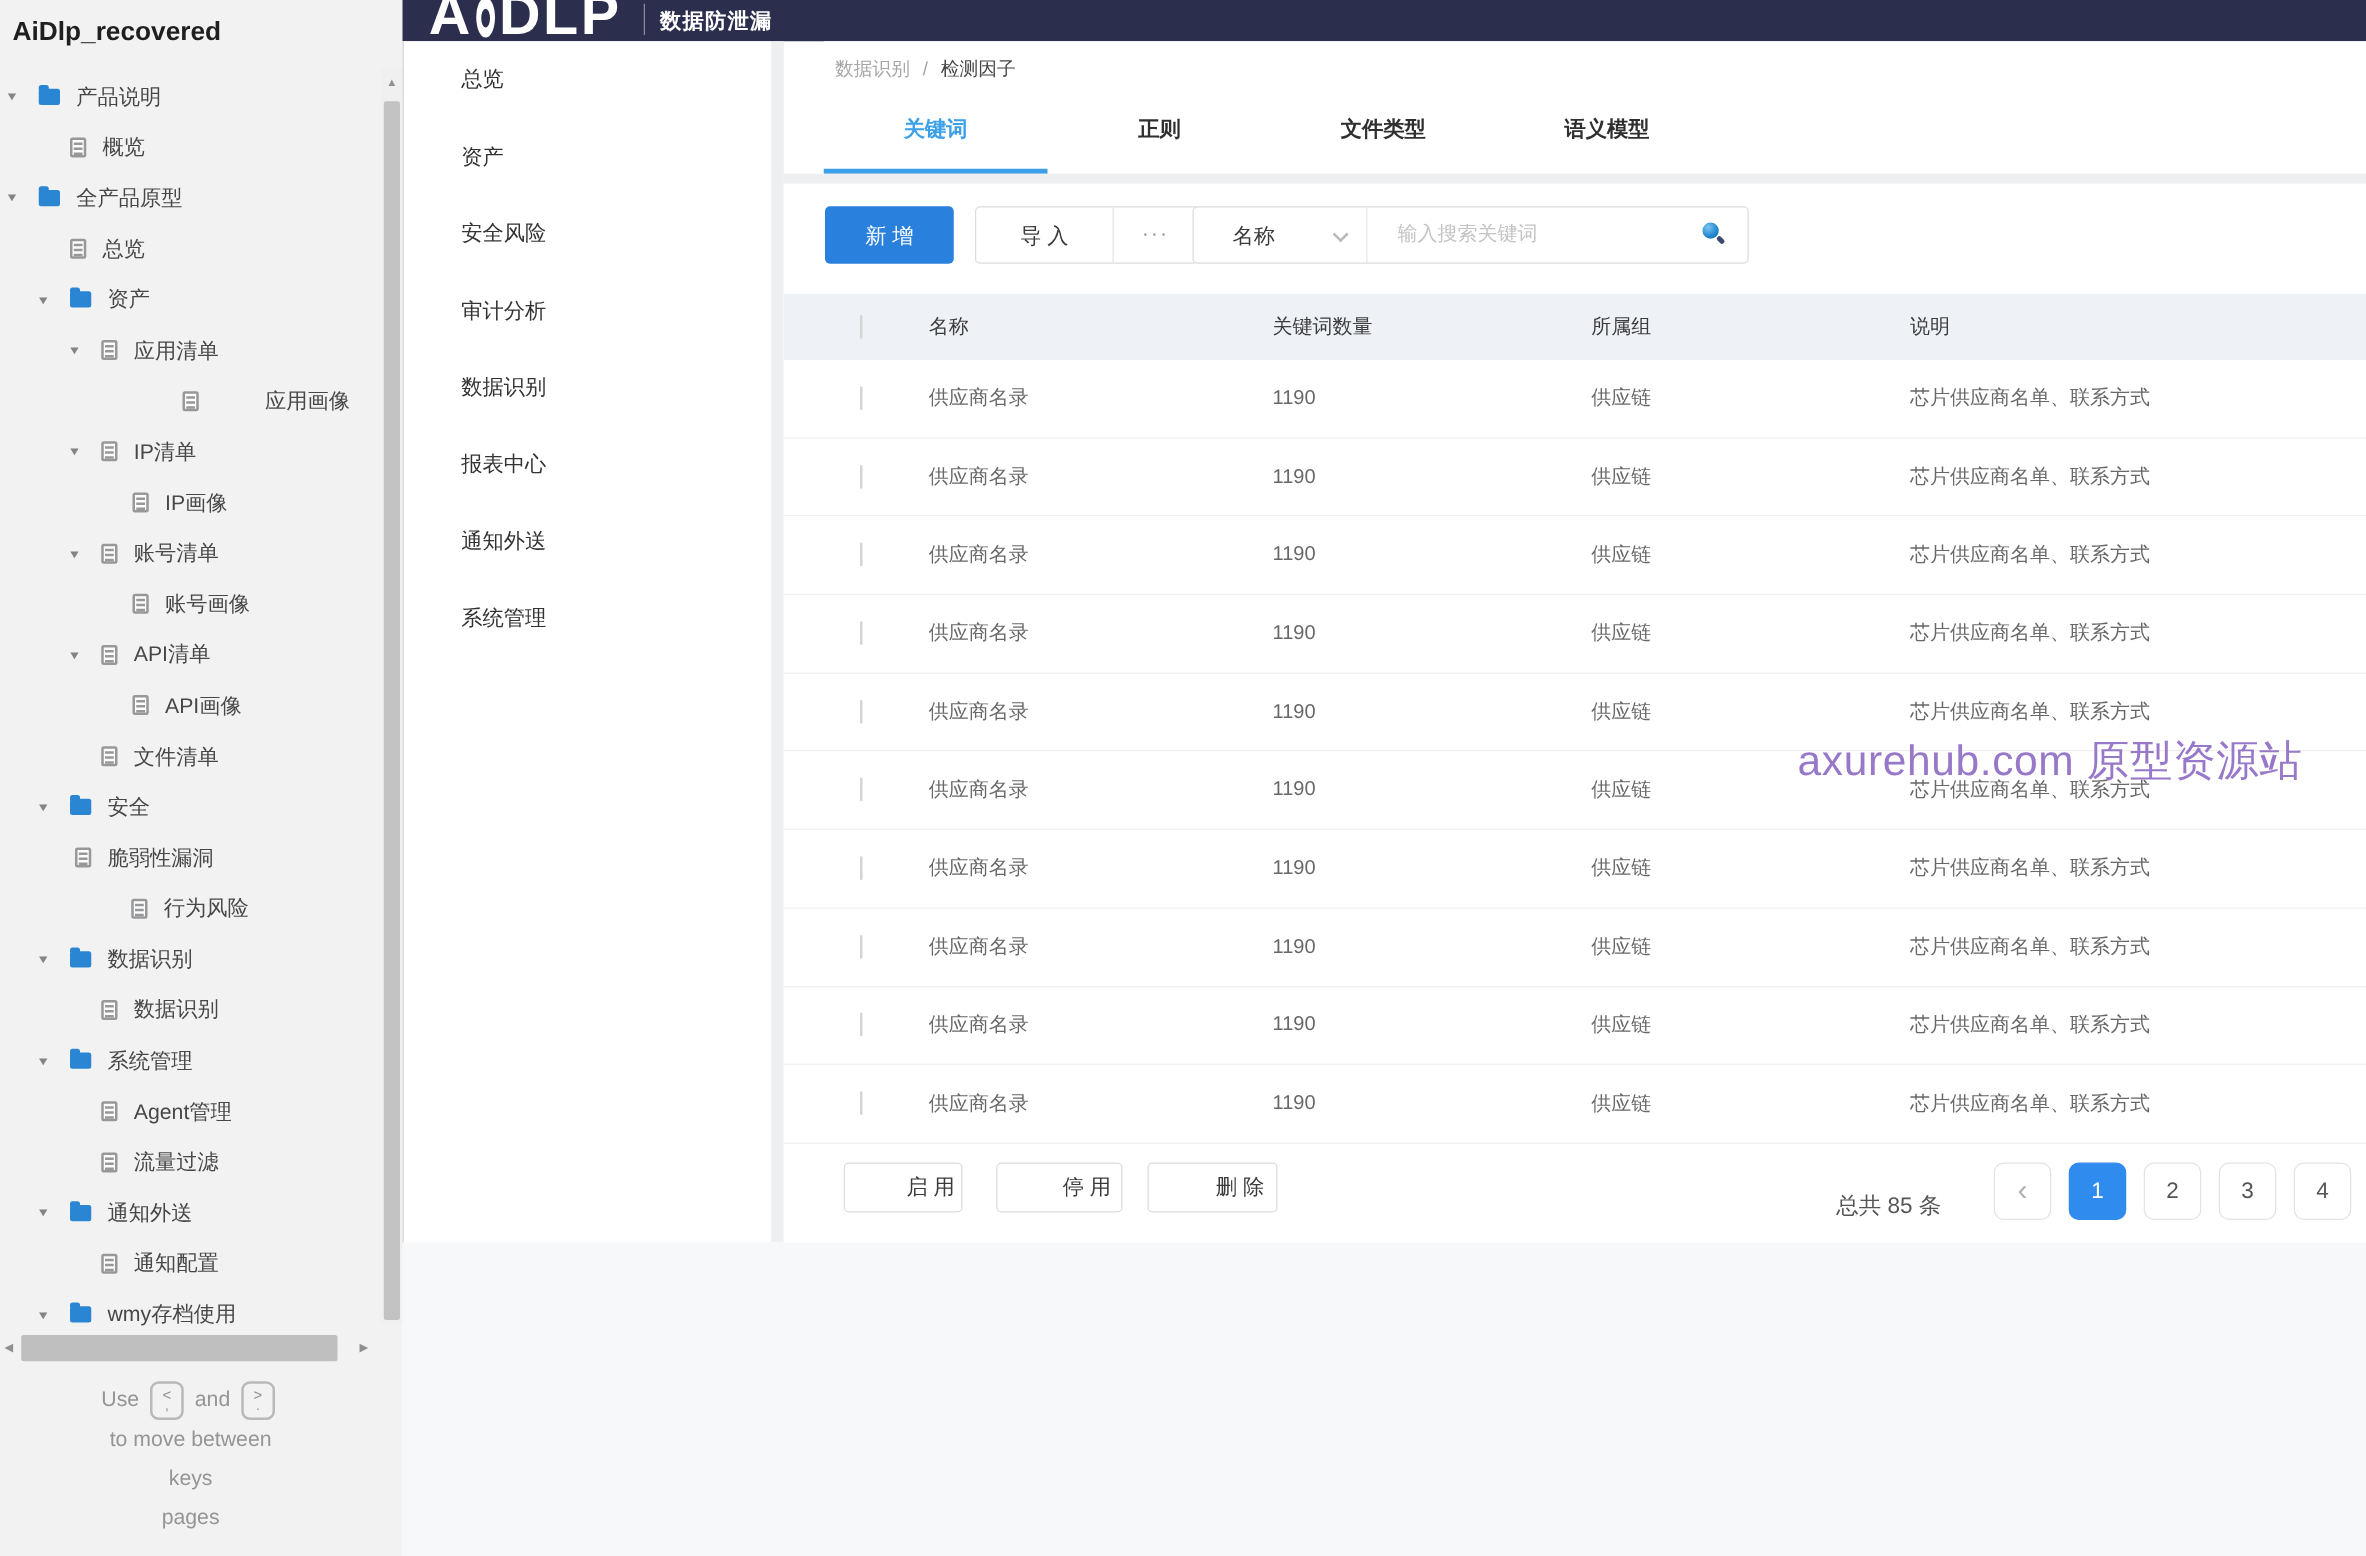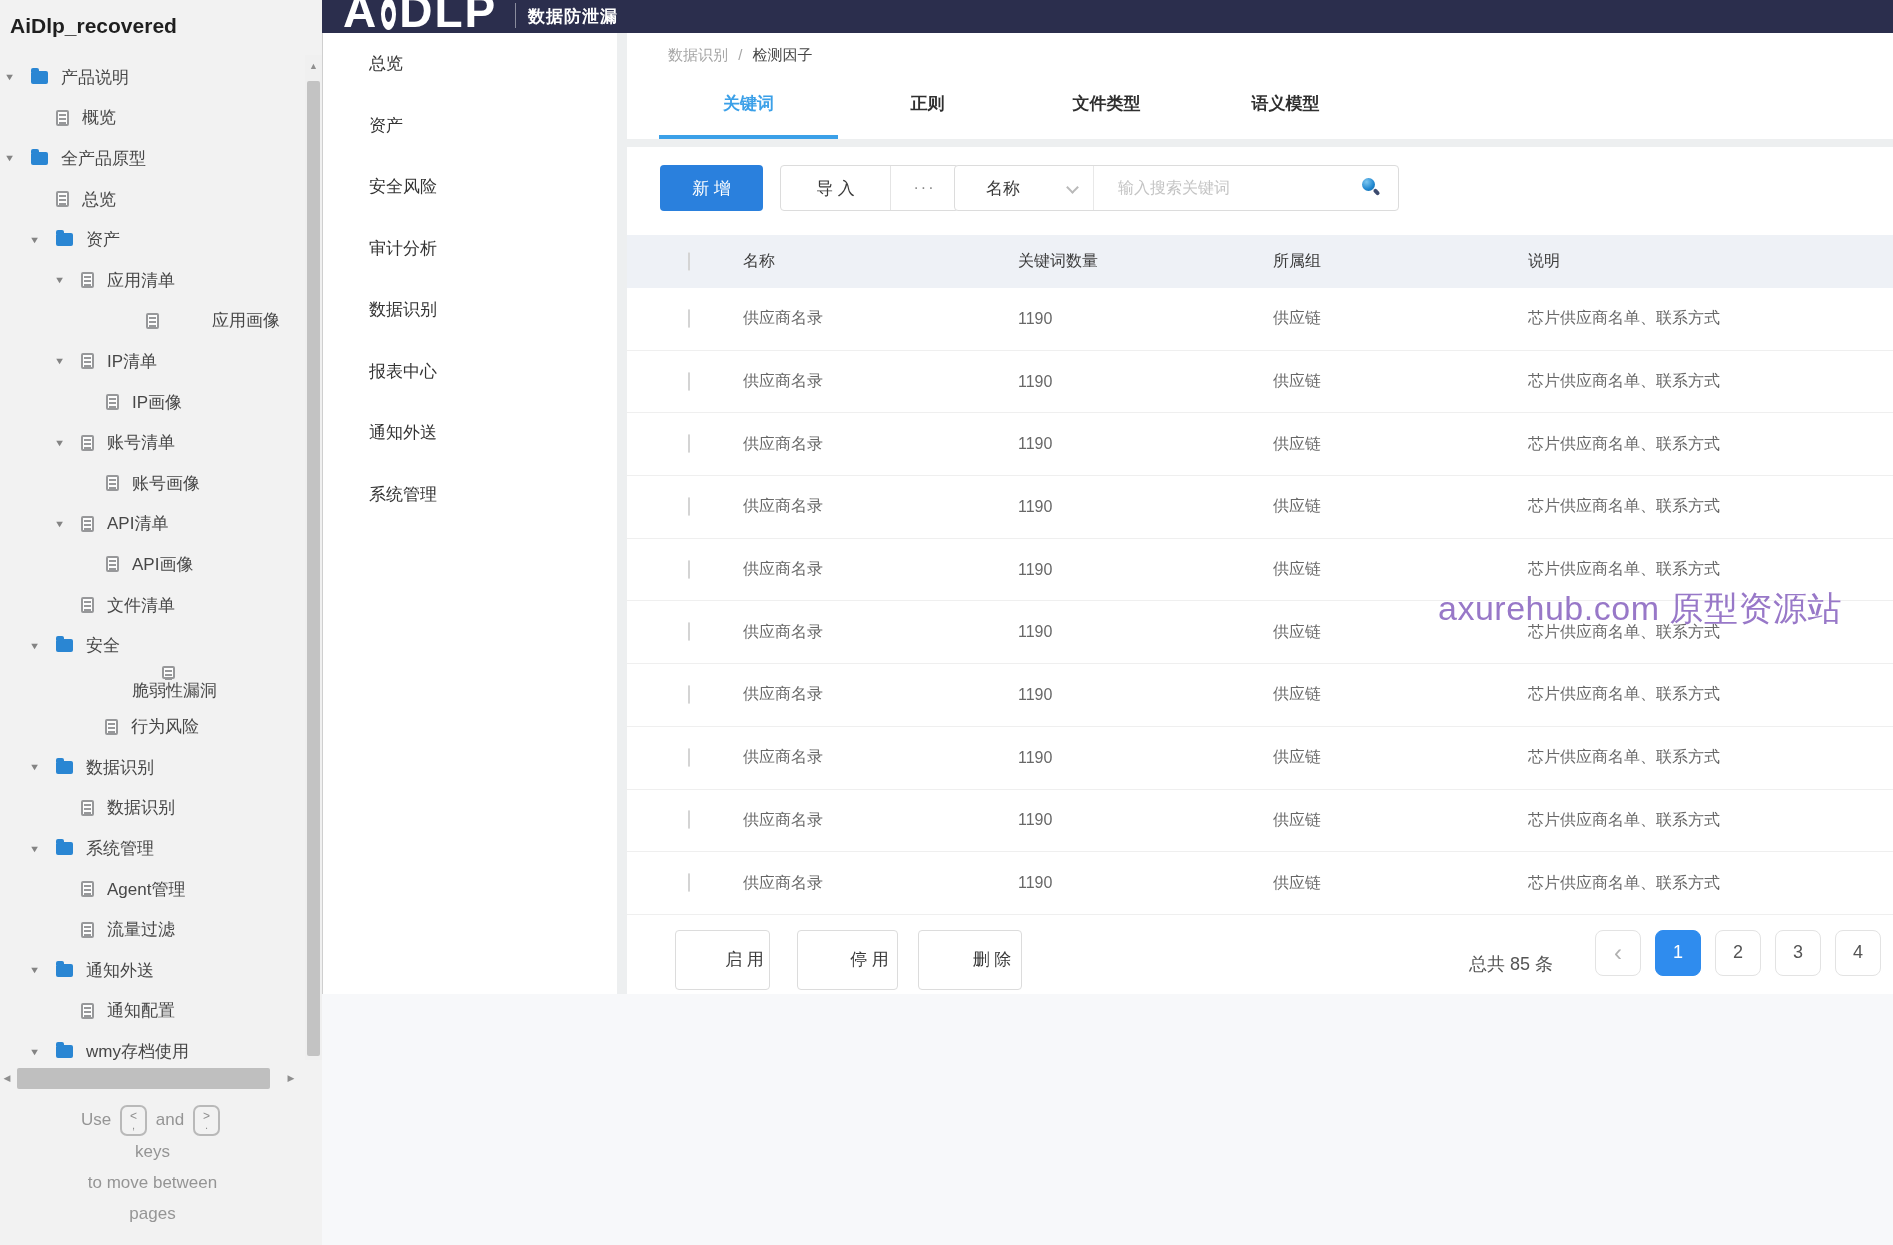--- a/index.html
+++ b/index.html
@@ -77,21 +77,21 @@
   .mag::before{content:"";position:absolute;left:2px;top:1px;width:13px;height:13px;border-radius:50%;background:radial-gradient(circle at 35% 30%,#7cc6f0,#1f86cf 60%,#14639f);}
   .mag::after{content:"";position:absolute;left:13px;top:13px;width:7px;height:4px;background:#3c4a6e;border-radius:2px;transform:rotate(45deg);}
 
   .table{margin-top:24px;}
   .t-row{display:grid;grid-template-columns:116px 275px 255px 255px 1fr;align-items:center;font-size:16px;}
   .t-head{height:53px;background:var(--table-header-bg);color:#3c3c3c;font-weight:500;}
   .t-body .t-row{height:62.7px;border-bottom:1px solid #efefef;color:#686868;}
   .cb{width:20px;height:20px;margin-left:61px;border:1.5px solid #d4d4d4;border-radius:3px;background:#fff;cursor:pointer;}
 
   .t-footer{position:relative;height:79px;}
-  .btn-plain{position:absolute;top:15px;height:60px;border:1px solid #dcdcdc;border-radius:4px;background:#fff;color:#3a3a3a;font-size:17px;display:flex;align-items:center;justify-content:center;cursor:pointer;padding-left:44px;}
+  .btn-plain{position:absolute;top:15px;height:40px;border:1px solid #dcdcdc;border-radius:4px;background:#fff;color:#3a3a3a;font-size:17px;display:flex;align-items:center;justify-content:center;cursor:pointer;padding-left:44px;}
   .btn-enable{left:48px;width:95px;}
   .btn-disable{left:170px;width:101px;}
   .btn-delete{left:291px;width:104px;}
   .pager{position:absolute;right:12px;top:15px;height:46px;display:flex;align-items:flex-end;}
   .pager-total{font-size:18px;color:#555;margin-right:28px;}
   .pg{width:46px;height:46px;border:1px solid #e3e3e3;border-radius:8px;background:#fff;color:#555;font-size:18px;display:flex;align-items:center;justify-content:center;margin-left:14px;cursor:pointer;}
   .pg.prev{color:#b0b0b0;font-size:24px;}
   .pg.active{background:var(--page-active-blue);border-color:var(--page-active-blue);color:#fff;}
 
   .watermark{position:absolute;left:1438px;top:586px;font-size:34px;color:var(--watermark-purple);letter-spacing:.5px;white-space:nowrap;z-index:6;}
@@ -172,21 +172,21 @@
         <div class="tree-row" style="padding-left: 57px;">
           <span class="tree-arrow"></span>
           <span class="i-page"></span>
           <span class="tree-label">文件清单</span>
         </div>
         <div class="tree-row" style="padding-left: 32px;">
           <span class="tree-arrow">▼</span>
           <span class="i-folder"></span>
           <span class="tree-label">安全</span>
         </div>
-        <div class="tree-row" style="padding-left: 36px; flex-direction: column;">
+        <div class="tree-row" style="padding-left: 36px;">
           <span class="tree-arrow"></span>
           <span class="i-page"></span>
           <span class="tree-label">脆弱性漏洞</span>
         </div>
         <div class="tree-row" style="padding-left: 57px; margin-left: 24px;">
           <span class="tree-arrow"></span>
           <span class="i-page"></span>
           <span class="tree-label">行为风险</span>
         </div>
         <div class="tree-row" style="padding-left: 32px;">
@@ -247,22 +247,22 @@
         <span class="keycap">
           <span class="k1">&lt;</span>
           <span class="k2">,</span>
         </span>
         <span>and</span>
         <span class="keycap">
           <span class="k1">&gt;</span>
           <span class="k2">.</span>
         </span>
       </div>
+      <div>to move between</div>
       <div>keys</div>
-      <div>to move between</div>
       <div>pages</div>
     </div>
   </div>
 
   <div class="app-header">
     <div class="logo">
       <span>A</span>
       <span class="logo-owl"></span>
       <span>DLP</span>
     </div>

